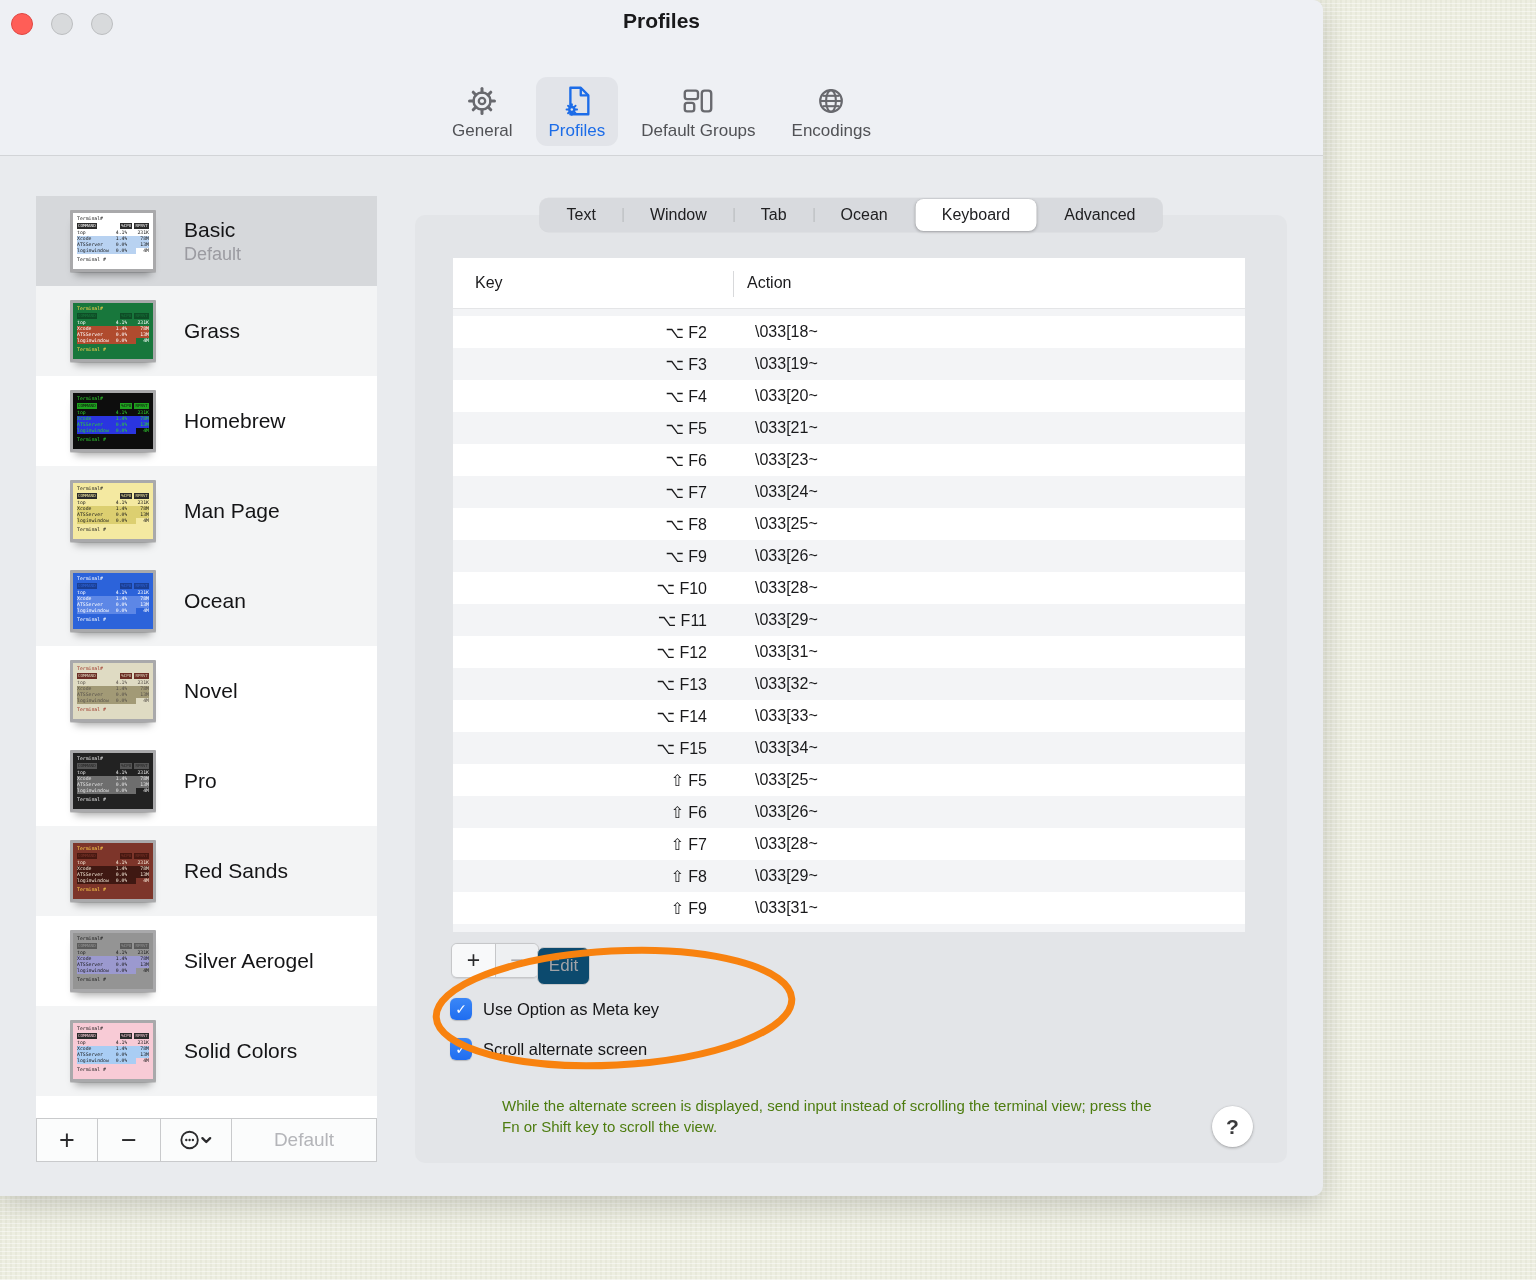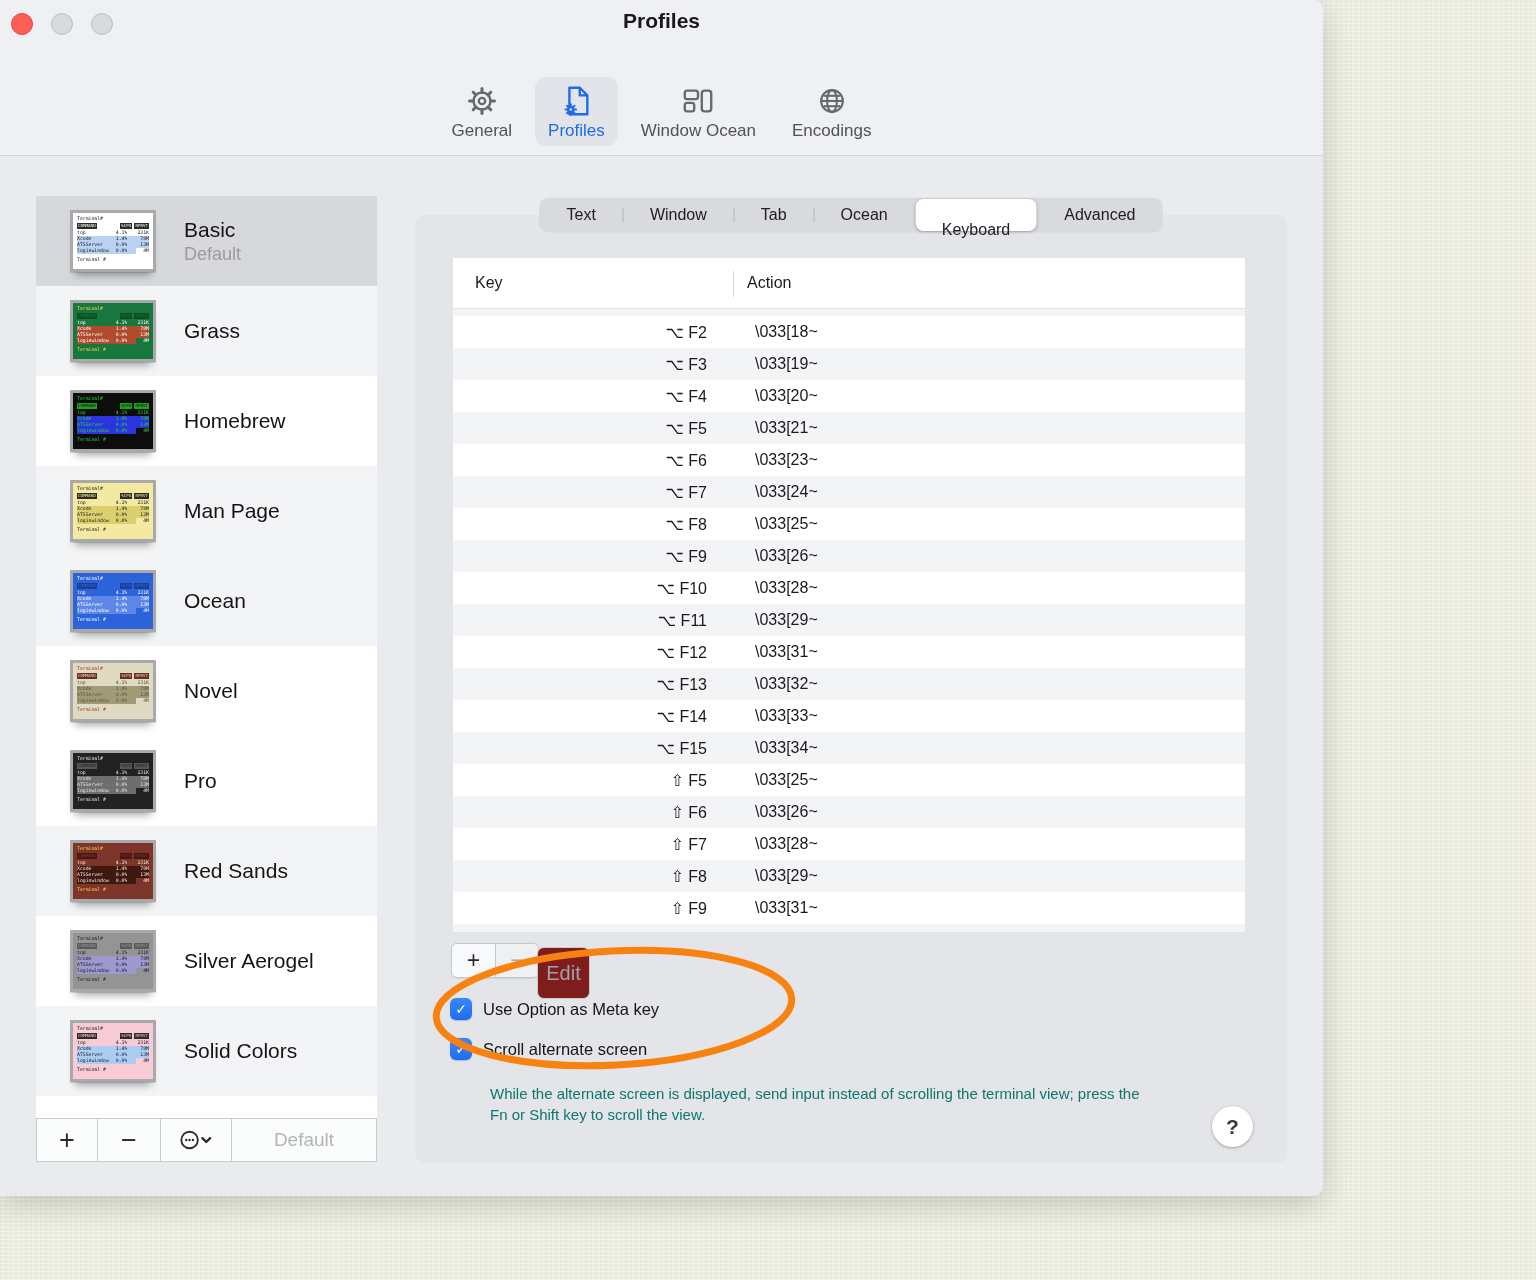--- a/index.html
+++ b/index.html
@@ -64,21 +64,21 @@
   .sf-more svg{width:36px;height:22px;color:#2b2b2d;display:block;}
 
   
   .pane{position:absolute;left:415px;top:215px;width:872px;height:948px;background:#e3e5e8;border-radius:10px;}
 
   .tabbar{position:absolute;top:-17px;left:50%;transform:translateX(-50%);height:34px;
     background:#d8dade;border-radius:9px;display:flex;align-items:stretch;
     box-shadow:0 0 0 .5px rgba(0,0,0,.05);}
   .seg{position:relative;padding:0 27px;font-size:16px;line-height:34px;color:#202022;white-space:nowrap;}
   .seg.sep::before{content:"";position:absolute;left:0;top:10px;width:1px;height:14px;background:#b5b7ba;}
-  .seg.selected{background:#ffffff;border-radius:8px;margin:1px;line-height:32px;padding:15px 26px;
+  .seg.selected{background:#ffffff;border-radius:8px;margin:1px;line-height:32px;padding:0 26px;
     box-shadow:0 1px 3px rgba(0,0,0,.25),0 0 0 .5px rgba(0,0,0,.04);font-weight:500;}
 
   .kv-table{position:absolute;left:38px;top:43px;width:792px;background:#ffffff;}
   .kv-header{position:relative;height:50px;display:grid;grid-template-columns:280px 1fr;
     align-items:center;border-bottom:1px solid #e4e5e7;font-size:16px;color:#1b1b1d;}
   .h-key{padding-left:22px;} .h-action{padding-left:14px;}
   .kv-colsep{position:absolute;left:280px;top:13px;width:1px;height:26px;background:#d8d9db;}
   .kv-sliver{height:7px;background:#f3f4f6;}
   .kv-sliver.bottom{height:8px;}
   .kv-row{display:grid;grid-template-columns:280px 1fr;height:32px;align-items:center;
@@ -86,31 +86,31 @@
   .kv-row.alt{background:#f3f4f6;}
   .kv-key{text-align:right;padding-right:26px;}
   .kv-action{padding-left:22px;}
 
   .row-controls{position:absolute;left:36px;top:727px;height:46px;width:300px;}
   .pm-group{position:absolute;left:0;top:1px;display:flex;border:1px solid #c6c7c9;border-radius:6px;
     overflow:hidden;box-shadow:0 .5px 1px rgba(0,0,0,.08);}
   .pm-btn{width:43px;height:33px;display:flex;align-items:center;justify-content:center;
     font-size:23px;font-weight:300;background:#f8f9fa;color:#29292b;border:none;font-family:inherit;padding:0;}
   .pm-btn.disabled{border-left:1px solid #c6c7c9;background:#eef0f2;color:#abacb0;}
-  .edit-btn{position:absolute;left:86px;top:5px;width:53px;height:52px;border:1px solid #c9cacc;
-    border-radius:7px;background:#7f1d1d;color:#a2a3a7;font-size:20px;font-family:inherit;}
+  .edit-btn{position:absolute;left:86px;top:5px;width:53px;height:38px;border:1px solid #c9cacc;
+    border-radius:7px;background:#0c4a6e;color:#a2a3a7;font-size:17px;font-family:inherit;}
 
   .cb-row{position:absolute;left:35px;display:flex;align-items:center;gap:11px;
     font-size:16.5px;color:#151517;}
   #cb1{top:783px;} #cb2{top:823px;}
   .checkbox{width:22px;height:22px;border-radius:6px;flex:none;
     background:linear-gradient(#3b87f7,#1f6df0);display:flex;align-items:center;justify-content:center;
     color:#fff;font-size:14px;font-weight:700;box-shadow:0 .5px 1px rgba(0,0,0,.2);}
   .desc{position:absolute;left:71px;top:864px;width:660px;font-size:15px;line-height:1.4;
-    color:#0f766e;margin:4px;}
+    color:#4d7c0f;margin:16px;}
   .help-btn{position:absolute;left:797px;top:891px;width:41px;height:41px;border-radius:50%;
     background:#fff;box-shadow:0 1px 3px rgba(0,0,0,.28),0 0 0 .5px rgba(0,0,0,.06);
     display:flex;align-items:center;justify-content:center;font-size:21px;font-weight:600;color:#3a3a3c;}
 
   .annotation{position:absolute;left:0;top:718px;width:420px;height:170px;overflow:visible;
     pointer-events:none;z-index:6;}
   .annotation ellipse{fill:none;stroke:var(--annotation);stroke-width:7;stroke-linecap:round;}
 </style>
 </head>
 <body>
@@ -167,21 +167,21 @@
             <span class="tb-label">Profiles</span>
           </div>
           <div class="tb-item">
             <span class="tb-icon">
               <svg viewBox="0 0 36 36" fill="none" stroke="currentColor" stroke-width="2.5">
                 <rect x="4" y="7" width="14" height="9" rx="2.5"></rect>
                 <rect x="4" y="20" width="10" height="9" rx="2.5"></rect>
                 <rect x="22" y="7" width="10" height="22" rx="3"></rect>
               </svg>
             </span>
-            <span class="tb-label">Window Ocean</span>
+            <span class="tb-label">Default Groups</span>
           </div>
           <div class="tb-item">
             <span class="tb-icon">
               <svg viewBox="0 0 36 36" fill="none" stroke="currentColor" stroke-width="2.2">
                 <circle cx="18" cy="18" r="11.5"></circle>
                 <ellipse cx="18" cy="18" rx="5.2" ry="11.5"></ellipse>
                 <line x1="9" y1="12.5" x2="27" y2="12.5"></line>
                 <line x1="6.5" y1="18" x2="29.5" y2="18"></line>
                 <line x1="9" y1="23.5" x2="27" y2="23.5"></line>
               </svg>

